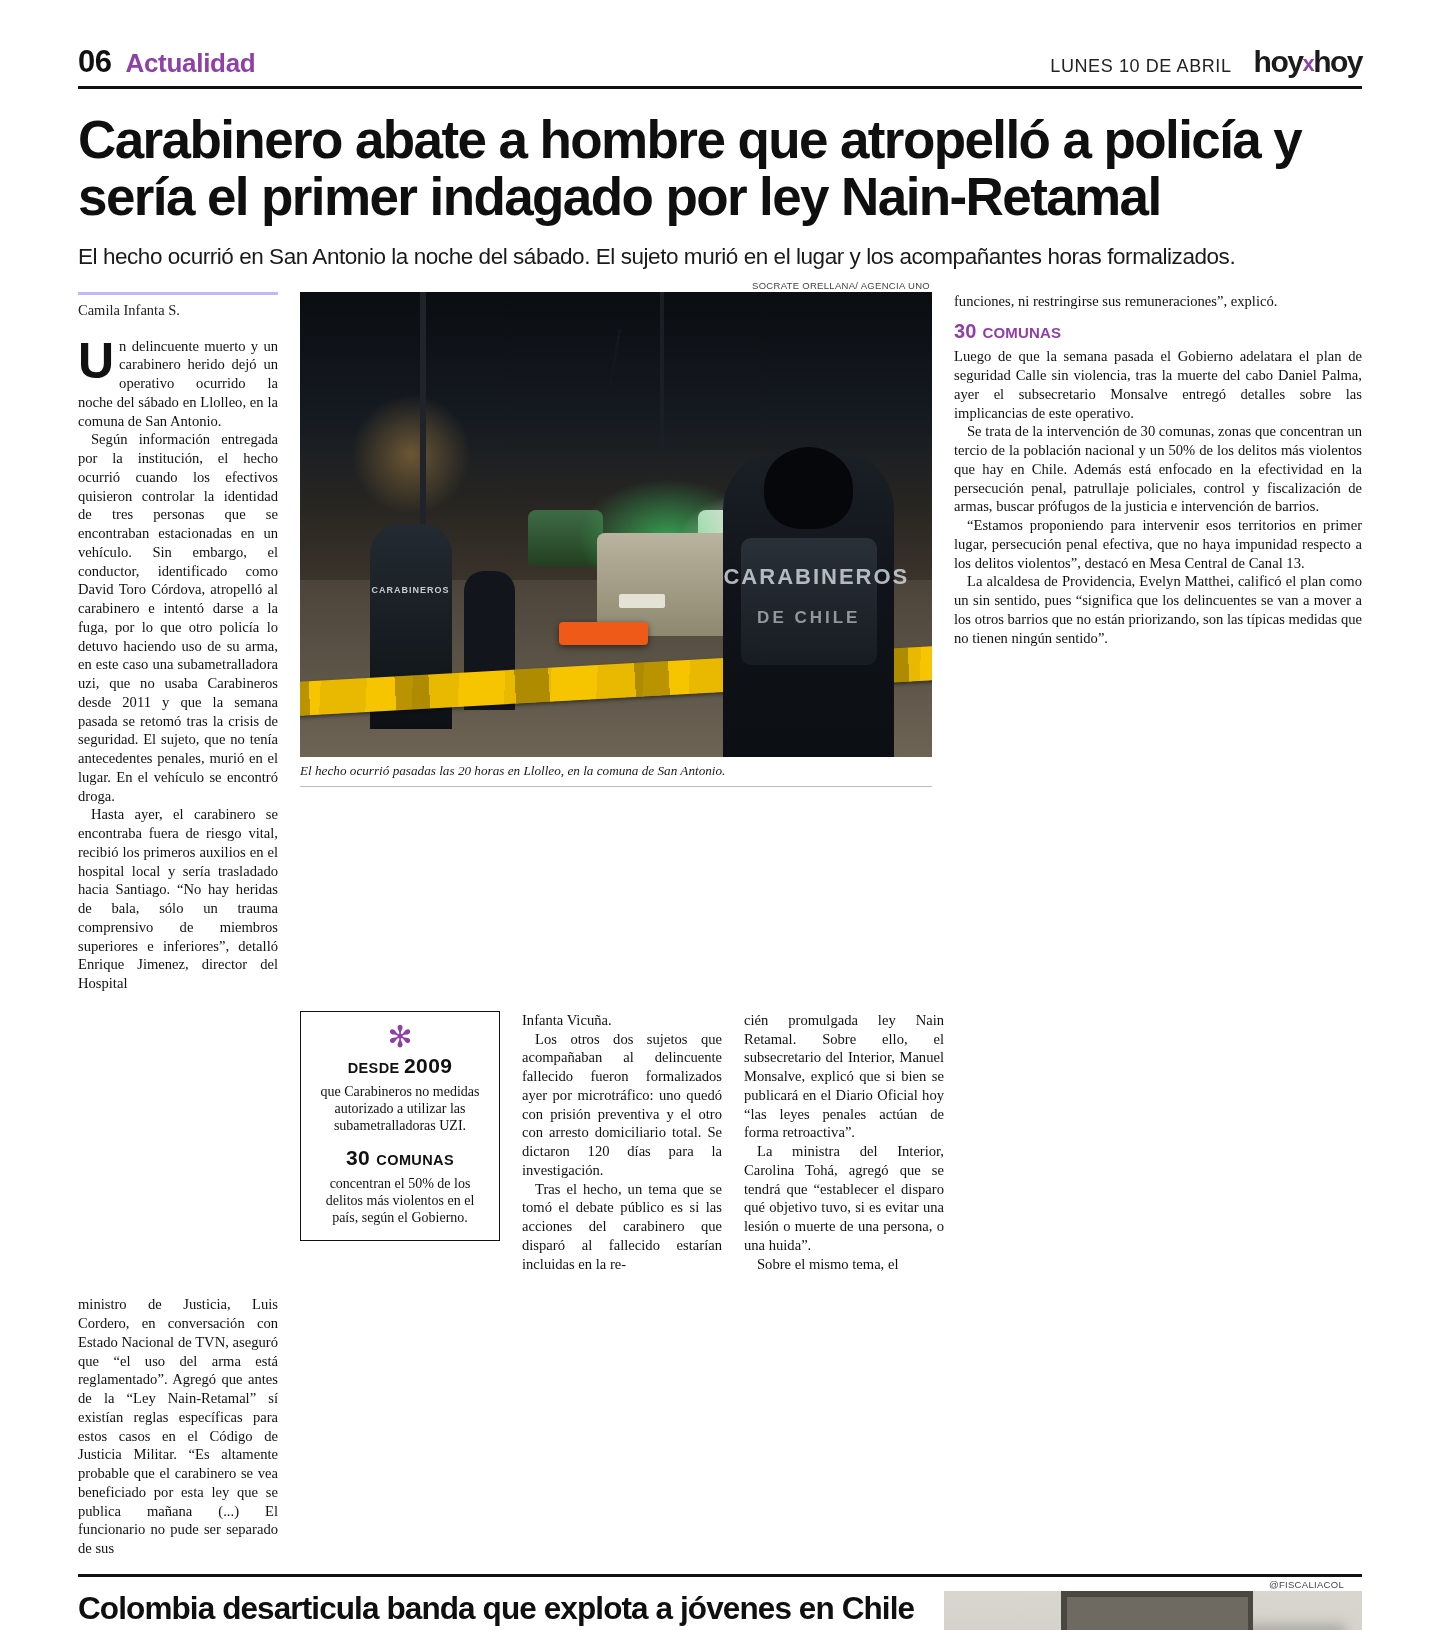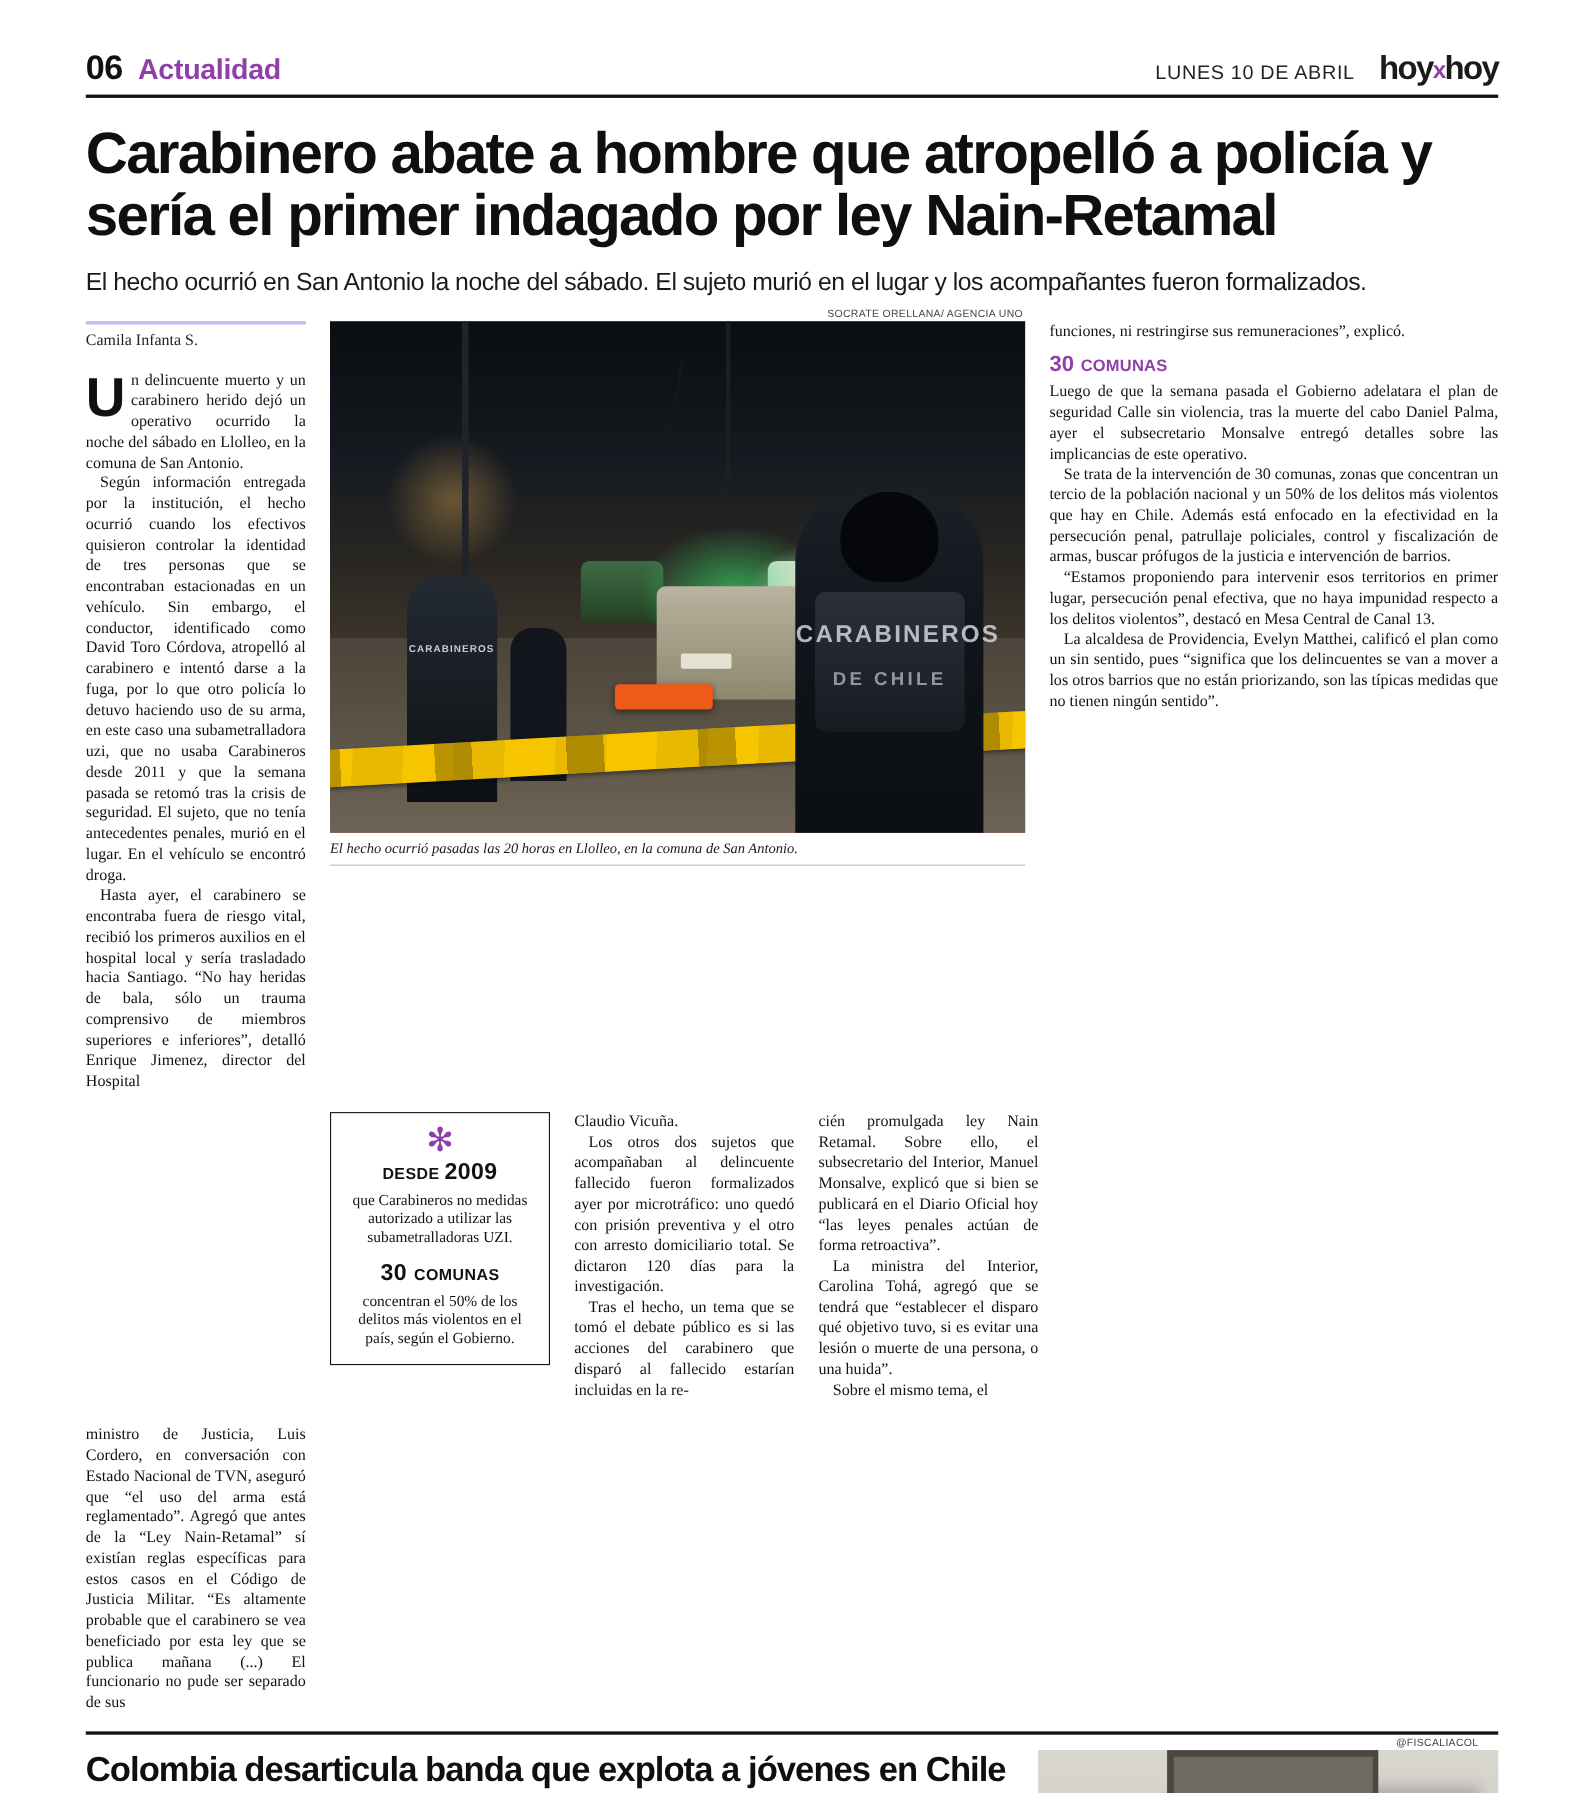--- a/index.html
+++ b/index.html
@@ -314,21 +314,21 @@
       <span class="page-num">06</span>
       <span class="section-name">Actualidad</span>
     </div>
     <div class="mast-right">
       <span class="date">LUNES 10 DE ABRIL</span>
       <span class="logo"><span>hoy</span><span class="x">x</span><span>hoy</span></span>
     </div>
   </div>
 
   <div class="headline">Carabinero abate a hombre que atropelló a policía y sería el primer indagado por ley Nain-Retamal</div>
-  <div class="subhead">El hecho ocurrió en San Antonio la noche del sábado. El sujeto murió en el lugar y los acompañantes fueron formalizados.</div>
+  <div class="subhead">El hecho ocurrió en San Antonio la noche del sábado. El sujeto murió en el lugar y los acompañantes horas formalizados.</div>
 
   <div class="main-grid">
 
     <div class="drop-col">
       <div class="byline-rule">
         <div class="byline">Camila Infanta S.</div>
       </div>
       <div style="height:18px"></div>
       <p class="dropcap">Un delincuente muerto y un carabinero herido dejó un operativo ocurrido la noche del sábado en Llolleo, en la comuna de San Antonio.</p>
       <p>Según información entregada por la institución, el hecho ocurrió cuando los efectivos quisieron controlar la identidad de tres personas que se encontraban estacionadas en un vehículo. Sin embargo, el conductor, identificado como David Toro Córdova, atropelló al carabinero e intentó darse a la fuga, por lo que otro policía lo detuvo haciendo uso de su arma, en este caso una subametralladora uzi, que no usaba Carabineros desde 2011 y que la semana pasada se retomó tras la crisis de seguridad. El sujeto, que no tenía antecedentes penales, murió en el lugar. En el vehículo se encontró droga.</p>
@@ -382,21 +382,21 @@
     <div class="factbox">
       <div class="aster">✻</div>
       <div class="fact-kicker"><span>DESDE </span><span class="big">2009</span></div>
       <div class="fact-text">que Carabineros no medidas autorizado a utilizar las subametralladoras UZI.</div>
       <div class="fact-sep"></div>
       <div class="fact-kicker"><span class="big">30 </span><span>COMUNAS</span></div>
       <div class="fact-text">concentran el 50% de los delitos más violentos en el país, según el Gobierno.</div>
     </div>
 
     <div class="col">
-      <p>Claudio Vicuña.</p>
+      <p>Infanta Vicuña.</p>
       <p>Los otros dos sujetos que acompañaban al delincuente fallecido fueron formalizados ayer por microtráfico: uno quedó con prisión preventiva y el otro con arresto domiciliario total. Se dictaron 120 días para la investigación.</p>
       <p>Tras el hecho, un tema que se tomó el debate público es si las acciones del carabinero que disparó al fallecido estarían incluidas en la re-</p>
     </div>
 
     <div class="col">
       <p>cién promulgada ley Nain Retamal. Sobre ello, el subsecretario del Interior, Manuel Monsalve, explicó que si bien se publicará en el Diario Oficial hoy “las leyes penales actúan de forma retroactiva”.</p>
       <p>La ministra del Interior, Carolina Tohá, agregó que se tendrá que “establecer el disparo qué objetivo tuvo, si es evitar una lesión o muerte de una persona, o una huida”.</p>
       <p>Sobre el mismo tema, el</p>
     </div>
 

